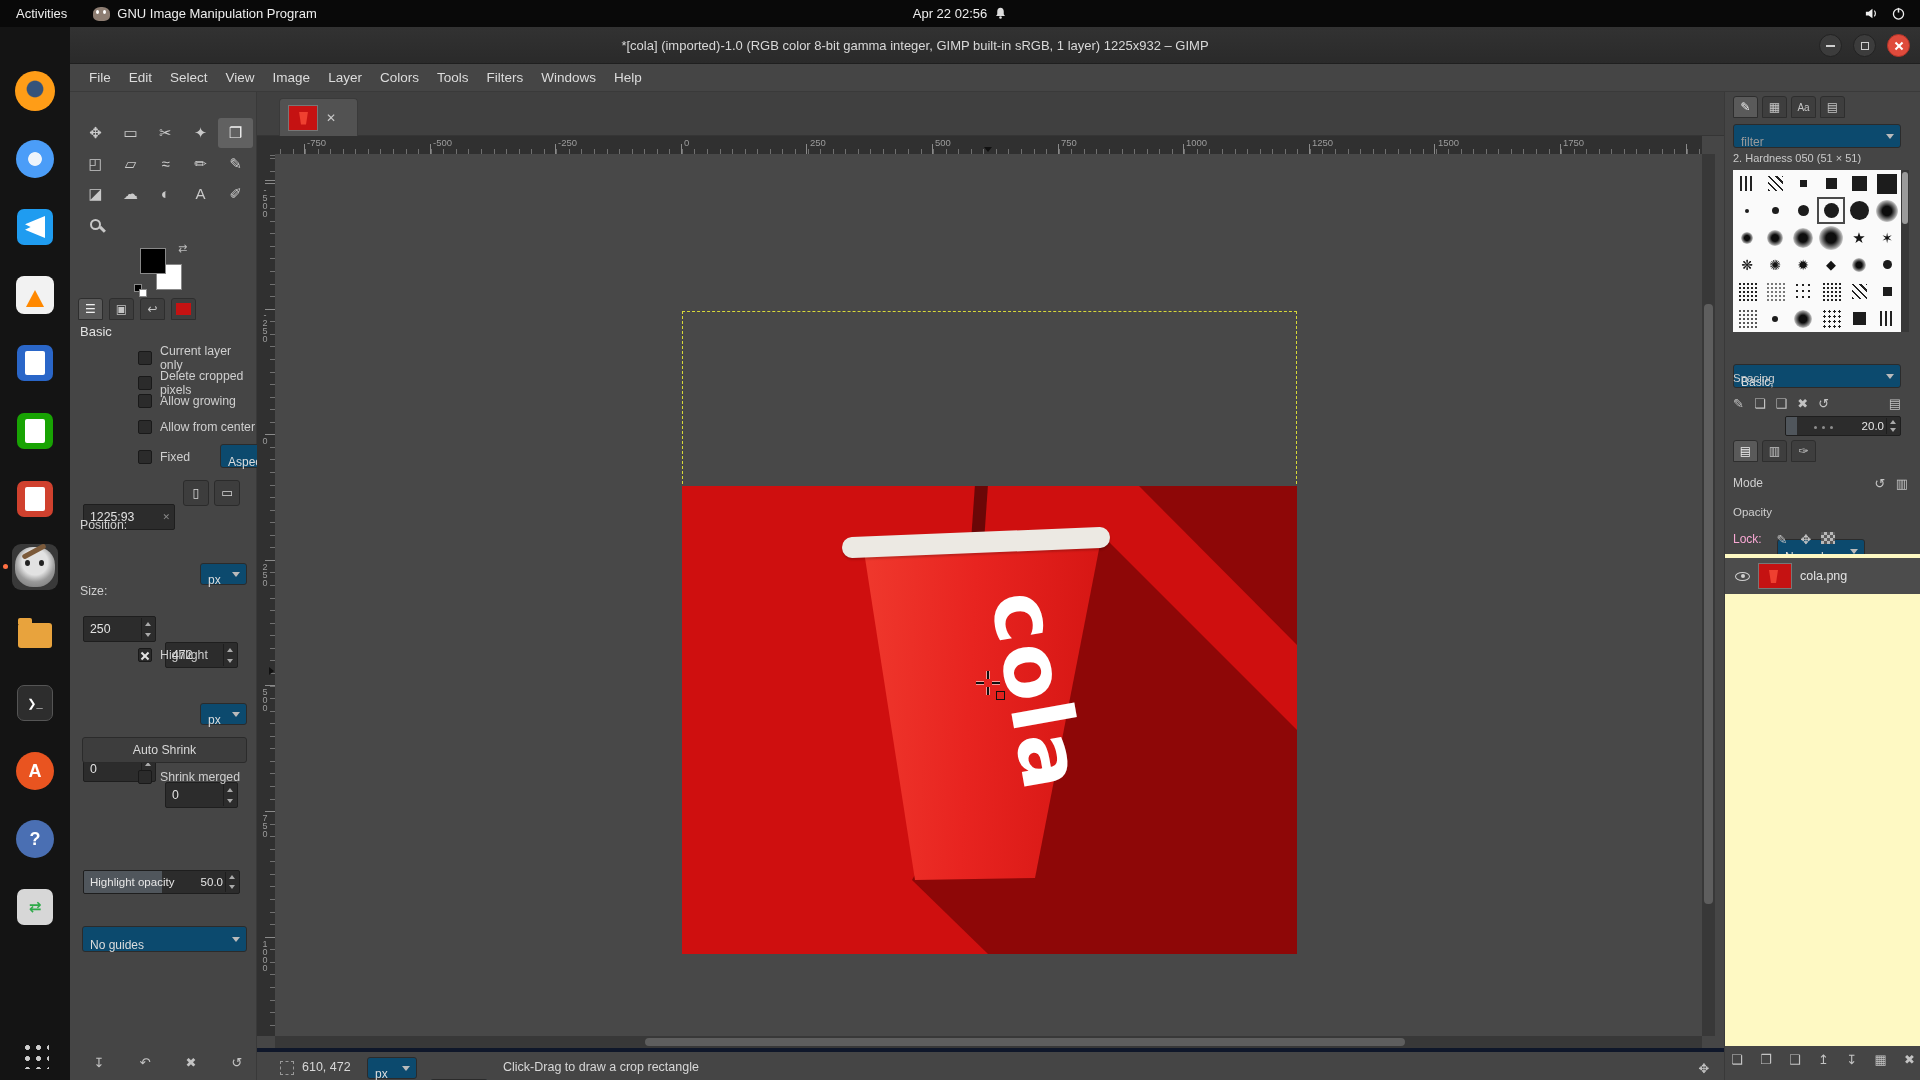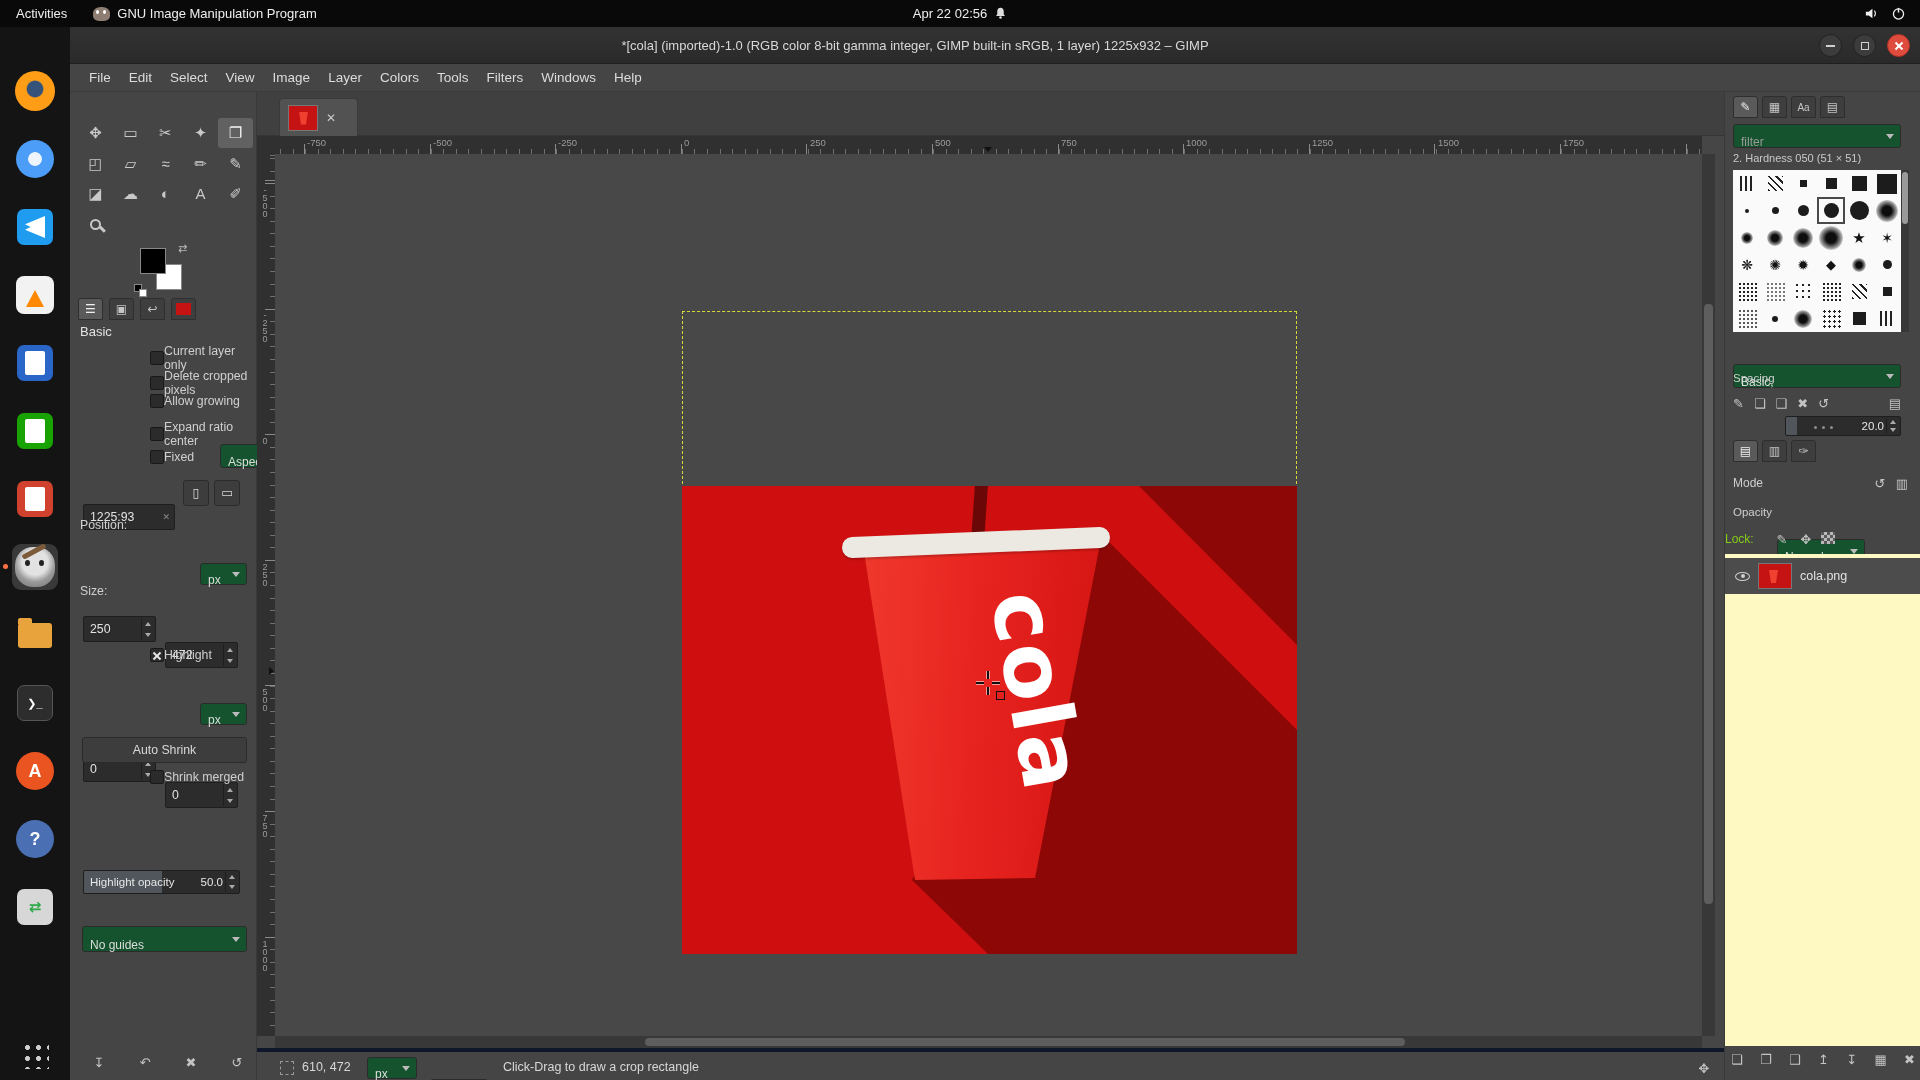--- a/index.html
+++ b/index.html
@@ -55,22 +55,22 @@
   #toolbox{position:absolute;left:70px;top:92px;width:187px;height:988px;background:#454545;border-right:1px solid #393939}
   .tool{width:35px;height:30px;display:inline-flex;align-items:center;justify-content:center;color:#c9c9c9;font-size:15px}
   .tool.active{background:#616161;border-radius:3px;color:#f2f2f2}
   .zoomicon{width:11px;height:11px;border:2px solid #c8c8c8;border-radius:50%;position:relative;display:inline-block}
   .zoomicon::after{content:"";position:absolute;right:-4px;bottom:-5px;width:2.5px;height:7px;background:#c8c8c8;transform:rotate(-45deg)}
   .swatch{position:absolute;border:1px solid #888}
   .cb{width:14px;height:14px;background:#2b2b2b;border:1px solid #191919;border-radius:2px;position:relative;flex:none}
   .cb.on::before,.cb.on::after{content:"";position:absolute;left:1px;top:5.5px;width:10px;height:2px;background:#e2e2e2}
   .cb.on::before{transform:rotate(45deg)}
   .cb.on::after{transform:rotate(-45deg)}
-  .optrow{position:absolute;left:80px;display:flex;align-items:center;font-size:12.3px;color:#cfcfcf}
-  .dd{background:#14532d;border:1px solid #2b2b2b;border-radius:3px;display:flex;align-items:center;font-size:12px;color:#ddd;padding:12px 18px 0 7px;position:relative}
+  .optrow{position:absolute;left:68px;display:flex;align-items:center;gap:8px;font-size:12.3px;color:#cfcfcf}
+  .dd{background:#0c4a6e;border:1px solid #2b2b2b;border-radius:3px;display:flex;align-items:center;font-size:12px;color:#ddd;padding:12px 18px 0 7px;position:relative}
   .dd::after{content:"";position:absolute;right:6px;top:50%;margin-top:-2px;border-left:4px solid transparent;border-right:4px solid transparent;border-top:5px solid #bbb}
   .field{background:#2c2c2c;border:1px solid #1e1e1e;border-radius:2px;color:#e2e2e2;font-size:12.3px;display:flex;align-items:center;padding-left:6px;position:relative}
   .spinners{position:absolute;right:1px;top:1px;bottom:1px;width:13px;border-left:1px solid #1e1e1e;display:flex;flex-direction:column}
   .spinners i{flex:1;display:flex;align-items:center;justify-content:center}
   .spinners i::after{content:"";border-left:3.5px solid transparent;border-right:3.5px solid transparent}
   .spinners i.up::after{border-bottom:4px solid #aaa}
   .spinners i.dn::after{border-top:4px solid #aaa}
   .sliderw{background:#2c2c2c;border:1px solid #1e1e1e;border-radius:2px;position:relative;overflow:hidden;font-size:11.5px;color:#e6e6e6}
   .sliderw .fill{position:absolute;left:0;top:0;bottom:0;background:#50565c}
   .sliderw .lab{position:absolute;left:6px;top:50%;transform:translateY(-50%)}
@@ -267,21 +267,21 @@
   <div class="optrow" style="top:277px">
       <span class="cb"></span>
       <span>Delete cropped pixels</span>
     </div>
   <div class="optrow" style="top:302px">
       <span class="cb"></span>
       <span>Allow growing</span>
     </div>
   <div class="optrow" style="top:328px">
       <span class="cb"></span>
-      <span>Expand ratio center</span>
+      <span>Allow from center</span>
     </div>
 
   <div class="optrow" style="top:358px">
       <span class="cb"></span>
       <span>Fixed</span>
     </div>
   <div class="dd abs" style="left:150px;top:352px;width:97px;height:24px">
       <span>Aspect ratio</span>
     </div>
 
@@ -607,21 +607,21 @@
     </div>
   <span class="iconbtn abs" style="left:146px;top:382px;width:18px;height:18px">↺</span>
   <span class="iconbtn abs" style="left:168px;top:382px;width:18px;height:18px">▥</span>
 
   <div class="abs" style="left:8px;top:414px;font-size:11.5px;color:#cfcfcf">Opacity</div>
   <div class="sliderw abs" style="left:58px;top:410px;width:128px;height:20px">
     <span class="fill" style="width:100%"></span>
     <span class="val">100.0</span>
   </div>
 
-  <div class="abs" style="left:0;top:440px;font-size:12px;color:#84cc16">Lock:</div>
+  <div class="abs" style="left:8px;top:440px;font-size:12px;color:#f9a8d4">Lock:</div>
   <span class="iconbtn abs" style="left:48px;top:438px;width:18px;height:18px">✎</span>
   <span class="iconbtn abs" style="left:72px;top:438px;width:18px;height:18px">✥</span>
   <span class="abs checker" style="left:96px;top:440px"></span>
 
   <div class="abs" style="left:0;top:462px;width:196px;height:492px;background:#fef9c3">
     <div class="abs" style="left:0;top:4px;width:196px;height:36px;background:#4c4c4c;display:flex;align-items:center;gap:8px;padding:0 10px">
       <span class="eye"></span>
       <span class="thumb" style="width:34px;height:26px"></span>
       <span style="font-size:12.5px;color:#e2e2e2">cola.png</span>
     </div>

